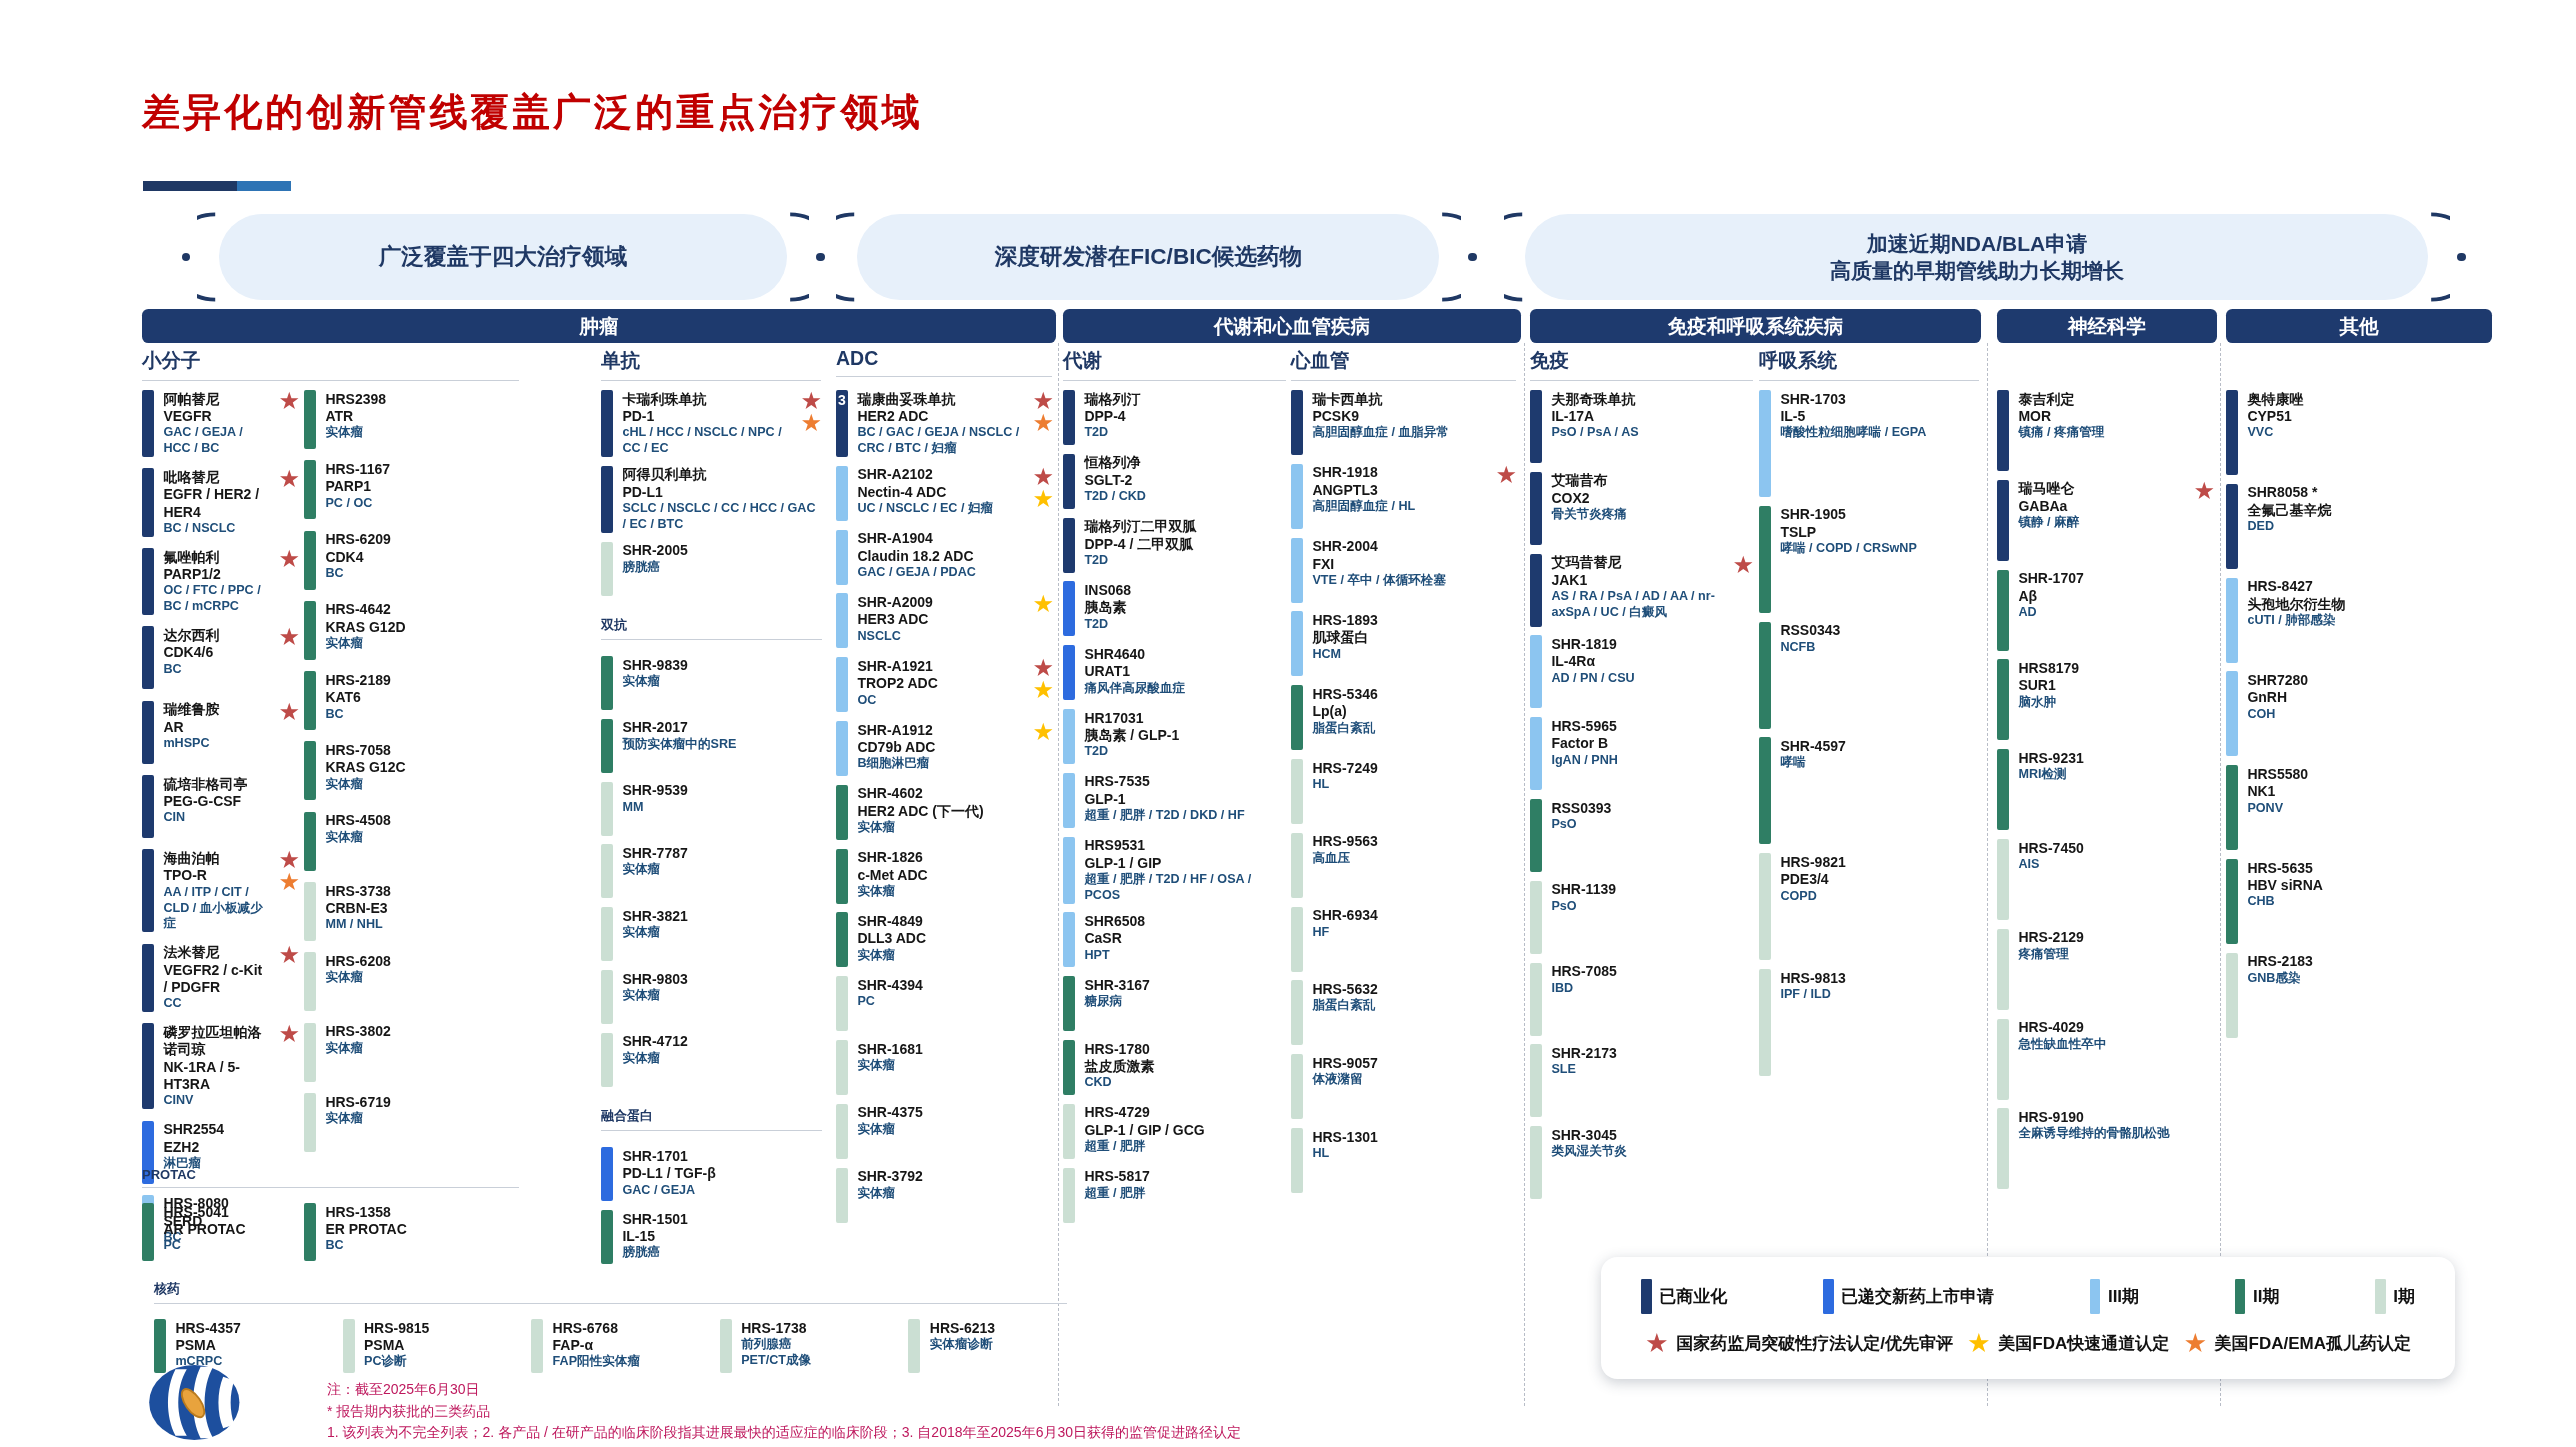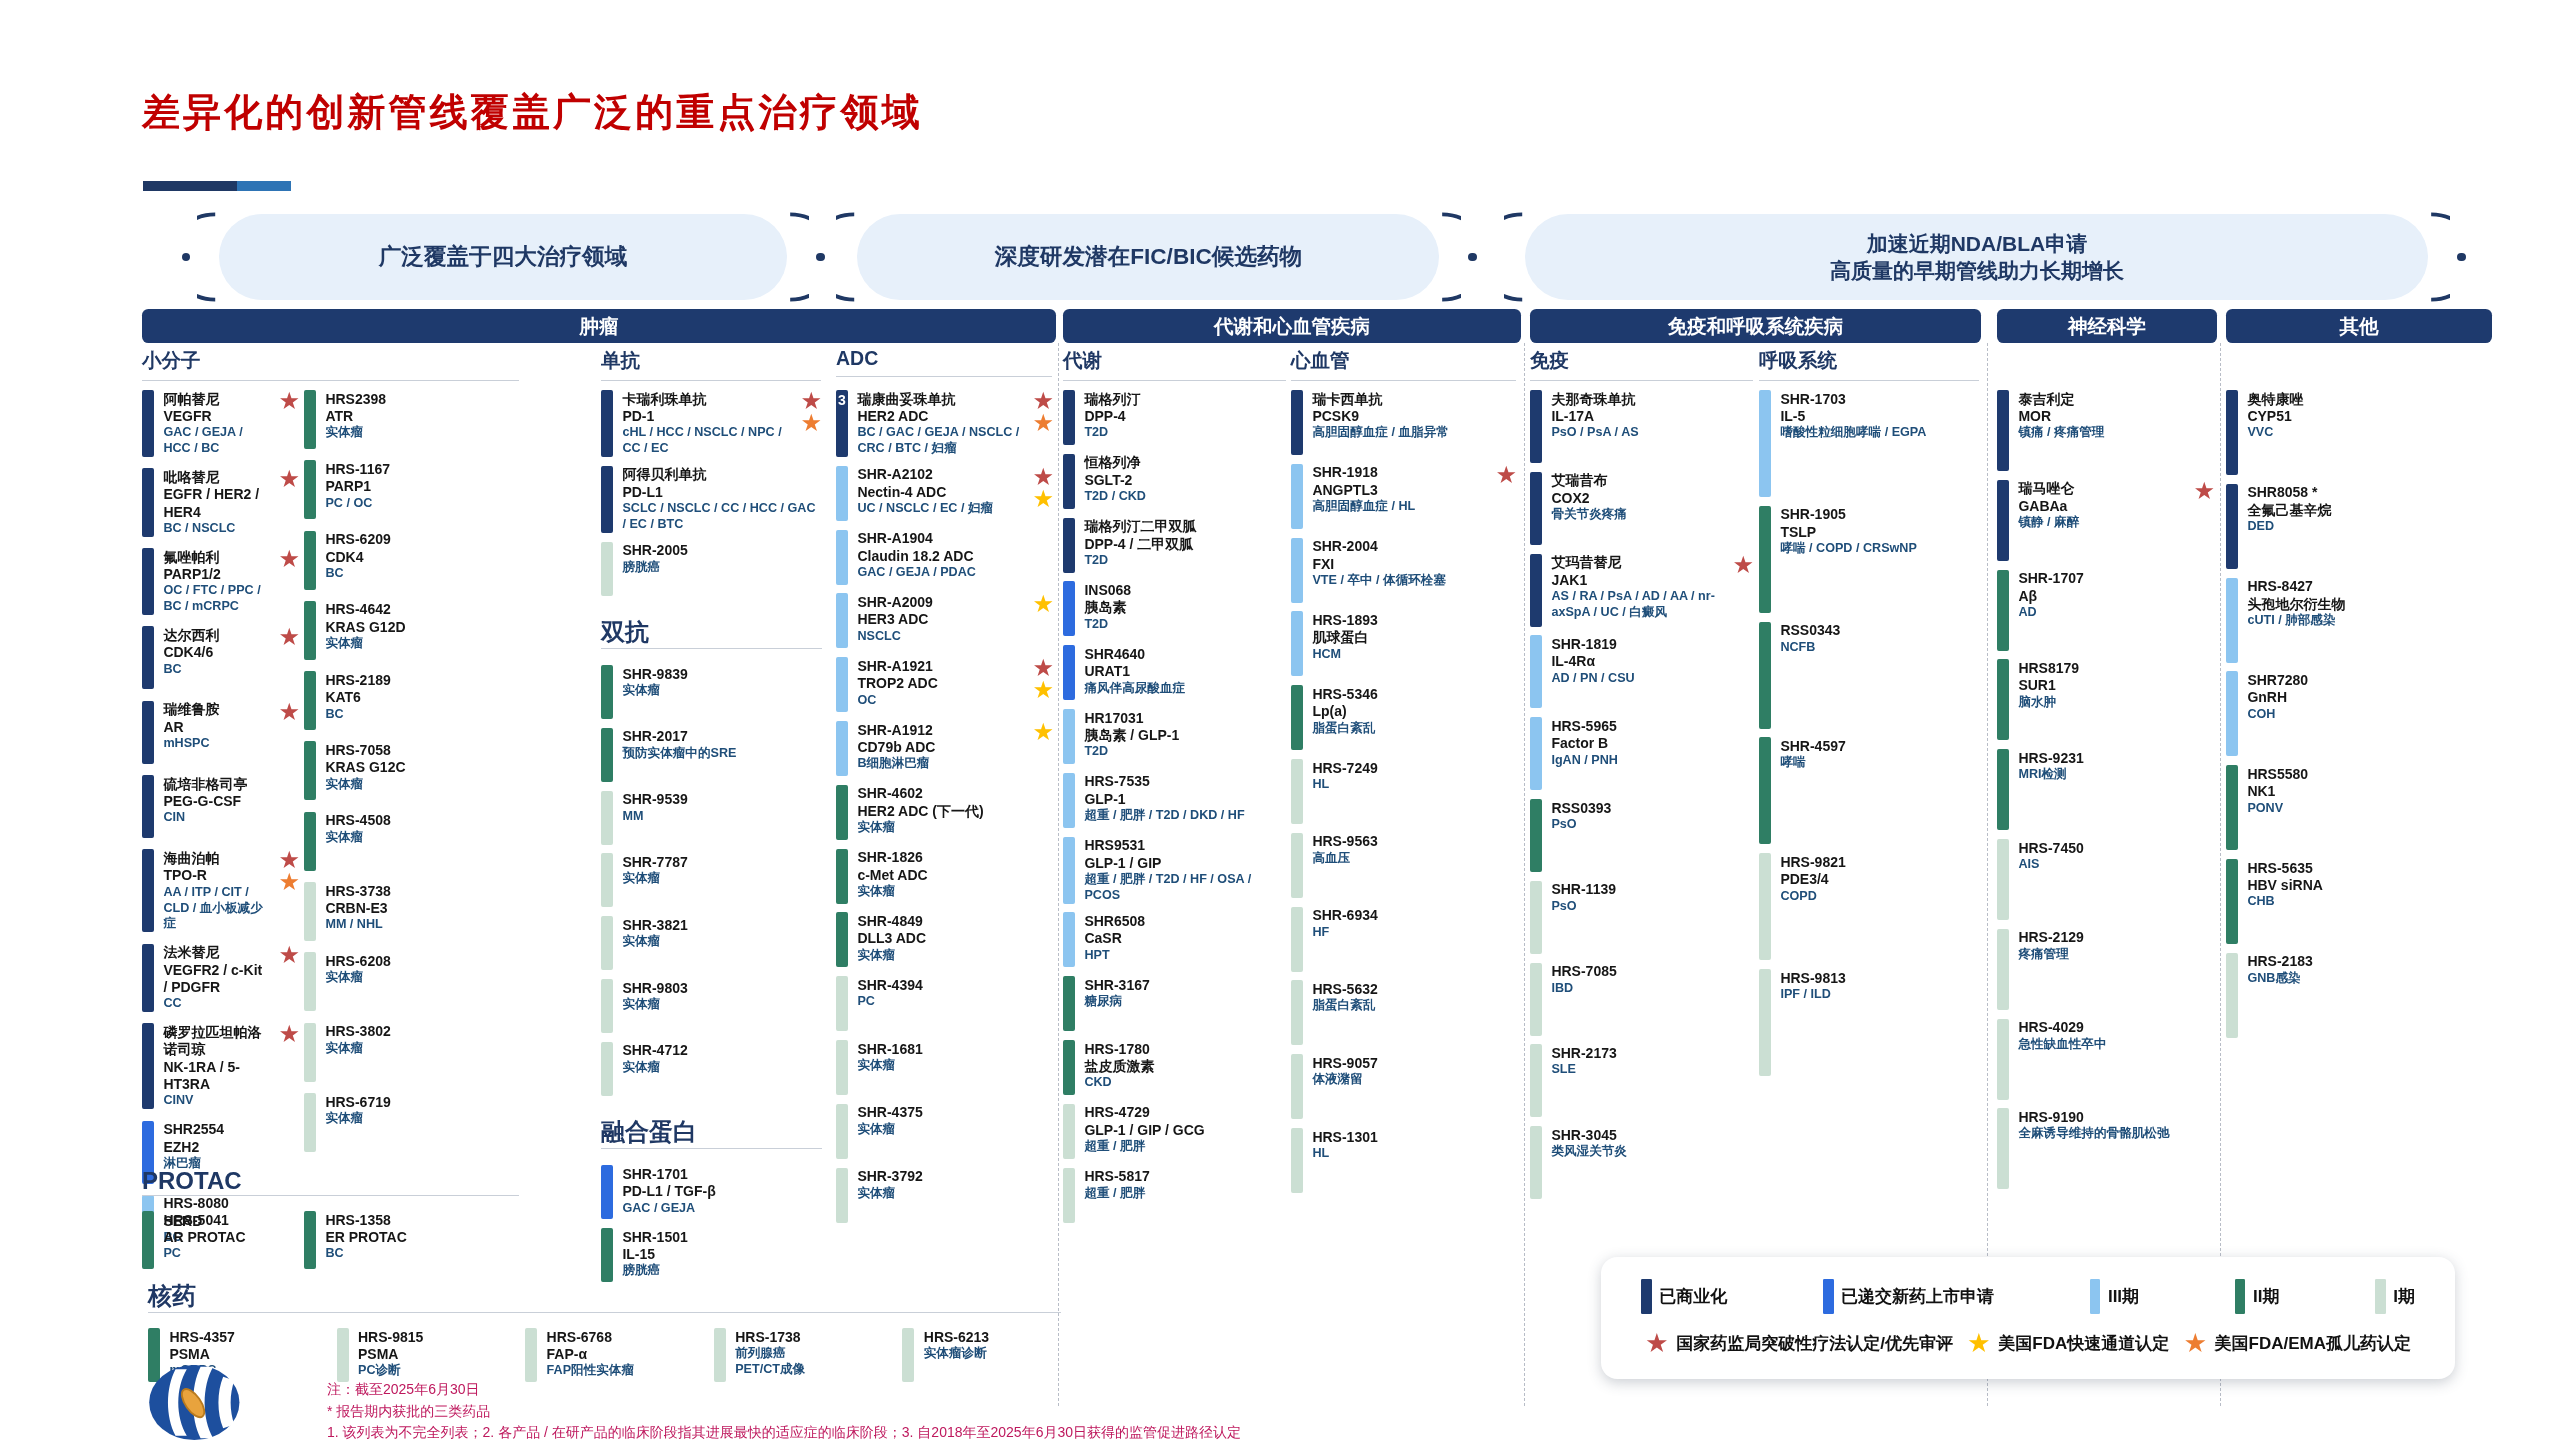--- a/index.html
+++ b/index.html
@@ -49,29 +49,29 @@
   .col-sm2{left:304px;top:390px;width:214px;row-gap:11.3px;}
   .col-mab{left:601px;top:390px;width:221px;row-gap:8.8px;}
   .col-adc{left:836px;top:390px;width:218px;row-gap:8.8px;}
   .col-met{left:1063px;top:390px;width:224px;row-gap:8.8px;}
   .col-cv{left:1291px;top:390px;width:226px;row-gap:8.8px;}
   .col-imm{left:1530px;top:390px;width:224px;row-gap:8.8px;}
   .col-resp{left:1759px;top:390px;width:220px;row-gap:8.8px;}
   .col-neuro{left:1997px;top:390px;width:218px;row-gap:8.8px;}
   .col-other{left:2226px;top:390px;width:264px;row-gap:8.8px;}
   .col-protac{left:142px;top:1167px;width:377px;row-gap:7.5px;}
-  .col-radio{left:148px;top:1280px;width:913px;row-gap:7.5px;}
+  .col-radio{left:154px;top:1280px;width:913px;row-gap:7.5px;}
   .col-sm1 .card{min-height:63px;} .col-sm2 .card{min-height:59px;}
   .col-mab .card{min-height:54px;}  .col-adc .card{min-height:55px;}
   .col-met .card{min-height:55px;}  .col-cv .card{min-height:65px;}
   .col-imm .card{min-height:73px;} .col-resp .card{min-height:107px;}
   .col-neuro .card{min-height:81px;} .col-other .card{min-height:85px;}
   .col-protac .card{min-height:58px;} .col-radio .card{min-height:54px;}
-  .sec-h{font-size:24px;font-weight:bold;color:#1F3864;border-bottom:1.9px solid #C9CFD8;
-         margin:11.3px 0 7.5px;}
+  .sec-h{font-size:13px;font-weight:bold;color:#1F3864;border-bottom:1.9px solid #C9CFD8;
+         padding-bottom:5px;margin:11.3px 0 7.5px;}
   .col-protac .sec-h,.col-radio .sec-h{margin-top:0;}
   .prow{display:flex;column-gap:5px;}
   .col-protac .prow > .card:first-child{width:157px;flex:none;}
   .col-protac .prow > .card:last-child{flex:1;}
   .col-radio .prow{column-gap:30px;}
   .col-radio .prow > .card{flex:1;}
   
   .card{position:relative;display:flex;align-items:stretch;}
   .bar{width:12px;border-radius:1.9px;margin-right:9.4px;flex:none;text-align:center;}
   .bar-note{color:#fff;font-size:14px;font-weight:bold;display:block;padding-top:1.9px;}

